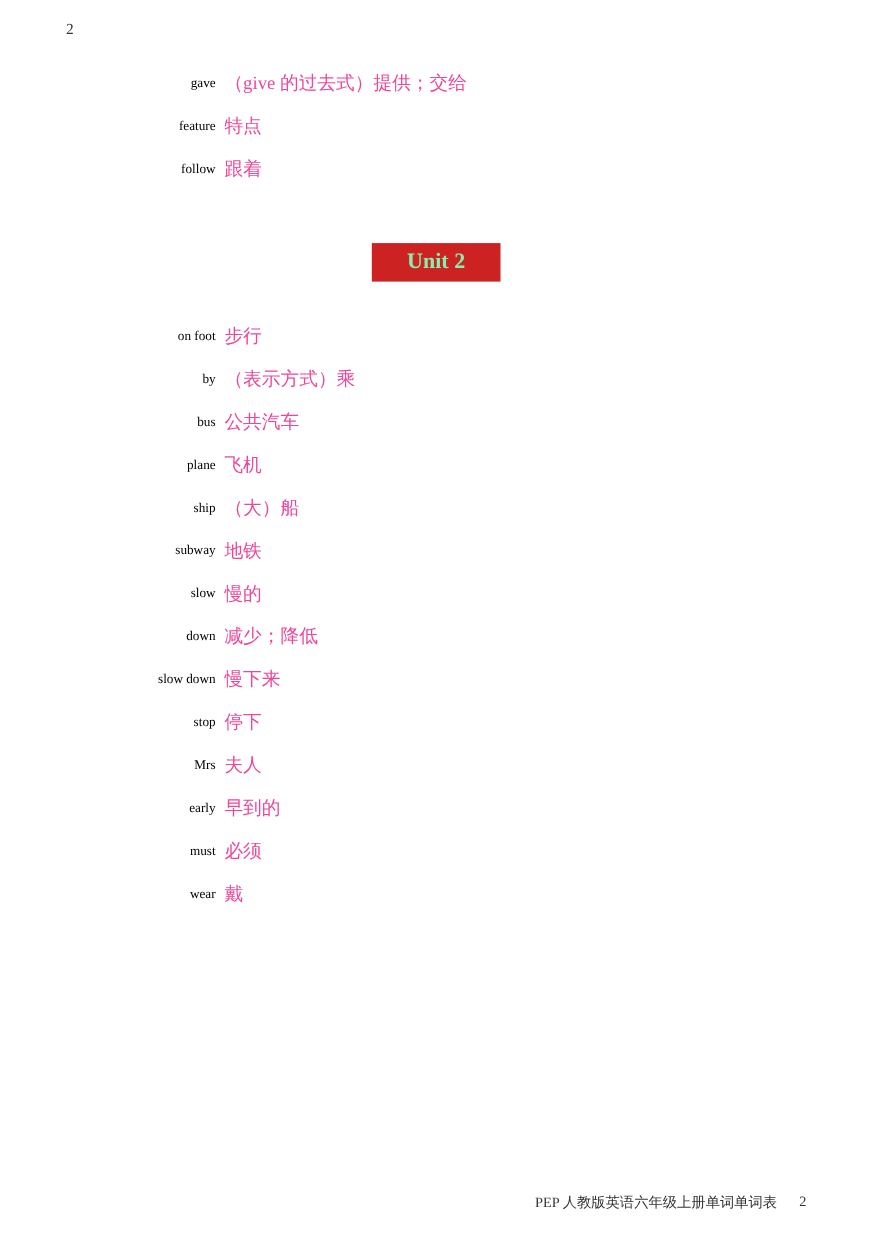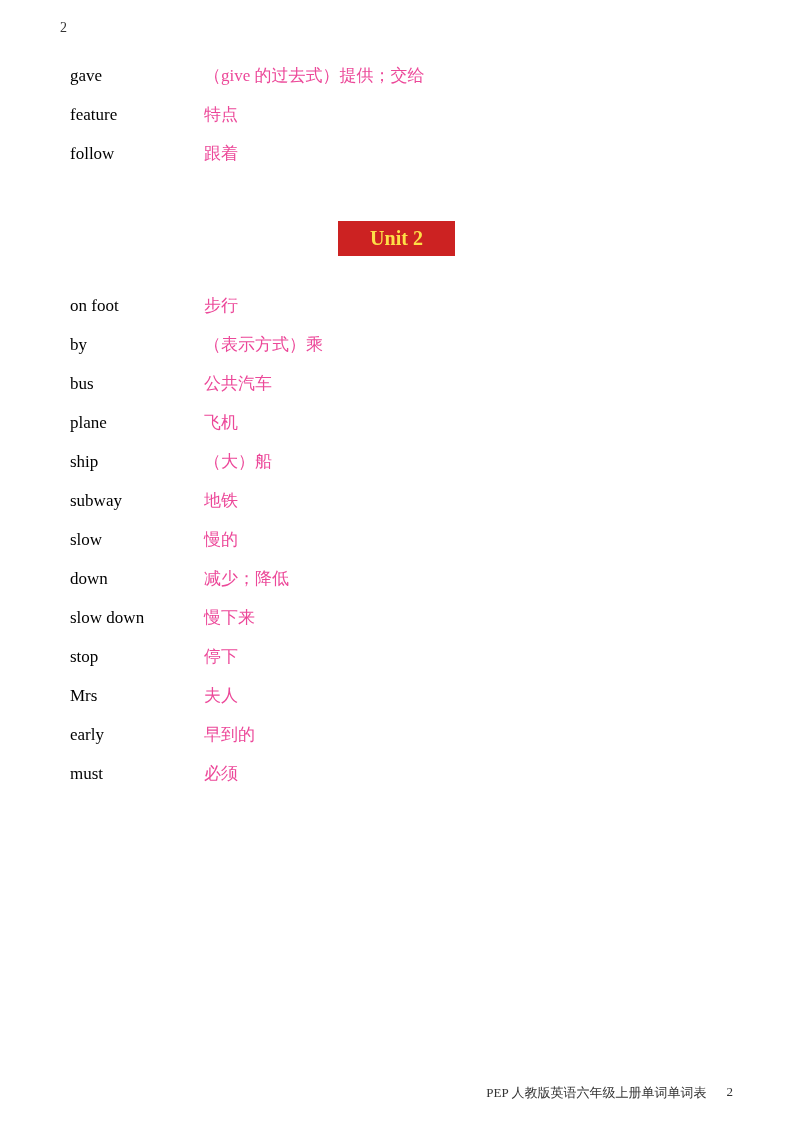--- a/index.html
+++ b/index.html
@@ -37,33 +37,34 @@
 
     .vocab-table tr td {
       padding: 8px 4px;
       font-size: 17px;
       vertical-align: middle;
     }
 
     .vocab-table .en-word {
       width: 140px;
       font-family: "Times New Roman", serif;
-      font-size: 17px;
+      font-size: 12px;
       padding-left: 10px;
+      text-align: right;
     }
 
     .vocab-table .cn-meaning {
       font-size: 17px;
       color: #ec4899;
     }
 
     .unit-badge {
       display: inline-block;
       background-color: #cc2222;
-      color: #fde047;
+      color: #86efac;
       font-size: 20px;
       font-weight: bold;
       padding: 6px 32px;
       font-family: "Times New Roman", serif;
       margin: 28px 0 20px 0;
     }
 
     .unit-row {
       text-align: center;
       margin: 20px 0 10px 0;
@@ -161,20 +162,24 @@
           <td class="cn-meaning">夫人</td>
         </tr>
         <tr>
           <td class="en-word">early</td>
           <td class="cn-meaning">早到的</td>
         </tr>
         <tr>
           <td class="en-word">must</td>
           <td class="cn-meaning">必须</td>
         </tr>
+        <tr>
+          <td class="en-word">wear</td>
+          <td class="cn-meaning">戴</td>
+        </tr>
       </tbody>
   </table>
 
   <div class="footer">
     <span class="footer-text">PEP 人教版英语六年级上册单词单词表</span>
     <span>2</span>
   </div>
 
 </div>
 

